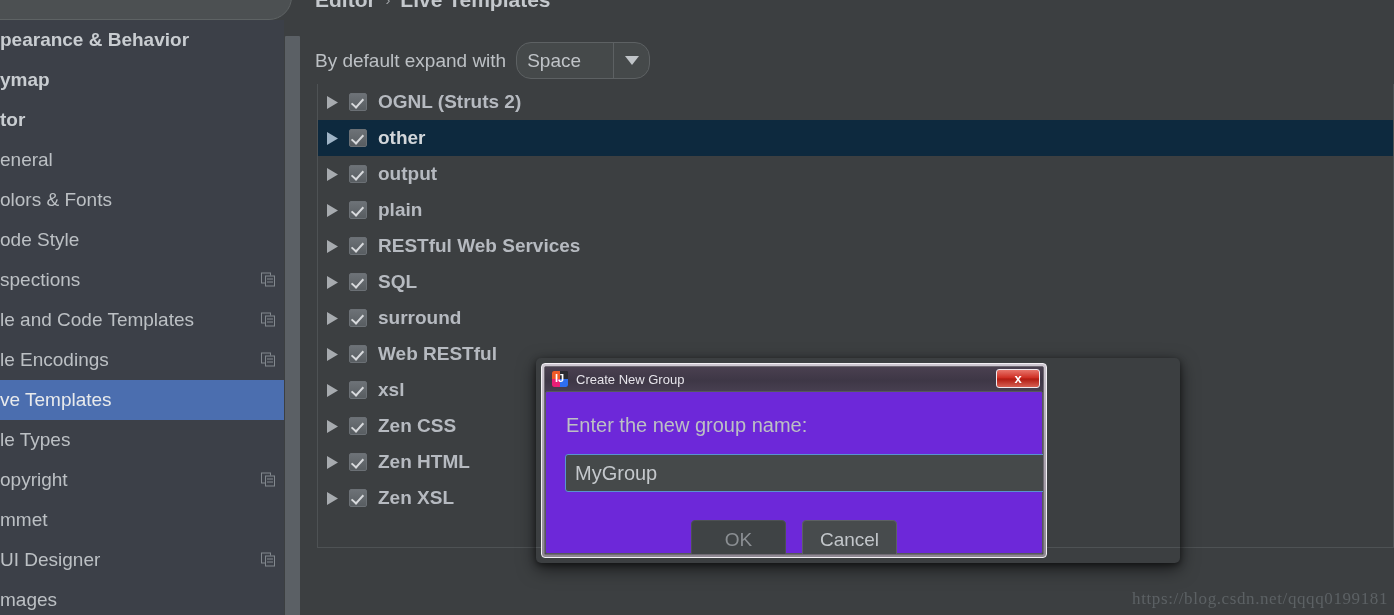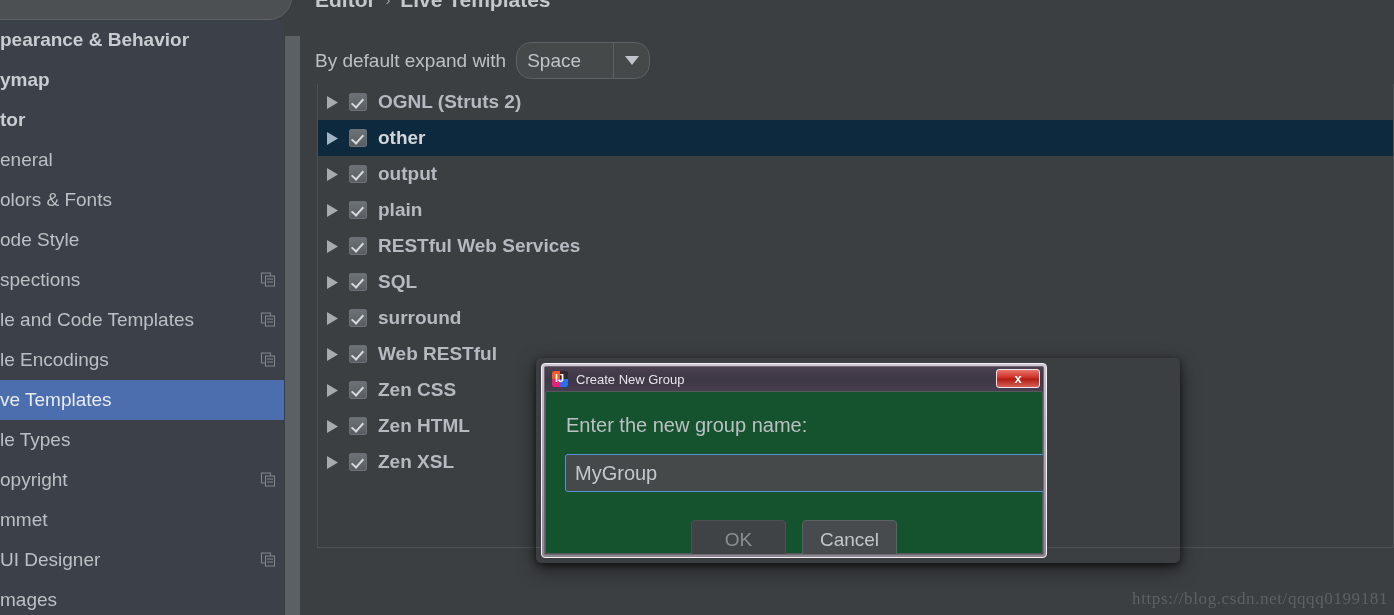--- a/index.html
+++ b/index.html
@@ -310,21 +310,21 @@
     font-size: 13px;
     font-weight: bold;
   }
 
   .dlg-body {
     position: absolute;
     left: 0;
     top: 24px;
     width: 100%;
     bottom: 0;
-    background: #14532d;
+    background: #6d28d9;
     border: 1px solid #55595b;
     border-radius: 2px;
   }
   .dlg-prompt {
     position: absolute;
     left: 20px;
     top: 22px;
     font-size: 20px;
     color: #bcc0c4;
     white-space: nowrap;
@@ -559,20 +559,29 @@
             <span class="chk"></span>
             <span>Web RESTful</span>
           </div>
           <div class="tree-row">
             <span class="arrow">
               <svg width="11" height="13" viewBox="0 0 11 13">
                 <polygon points="0,0 11,6.5 0,13" fill="#a7abaf"></polygon>
               </svg>
             </span>
             <span class="chk"></span>
+            <span>xsl</span>
+          </div>
+          <div class="tree-row">
+            <span class="arrow">
+              <svg width="11" height="13" viewBox="0 0 11 13">
+                <polygon points="0,0 11,6.5 0,13" fill="#a7abaf"></polygon>
+              </svg>
+            </span>
+            <span class="chk"></span>
             <span>Zen CSS</span>
           </div>
           <div class="tree-row">
             <span class="arrow">
               <svg width="11" height="13" viewBox="0 0 11 13">
                 <polygon points="0,0 11,6.5 0,13" fill="#a7abaf"></polygon>
               </svg>
             </span>
             <span class="chk"></span>
             <span>Zen HTML</span>

